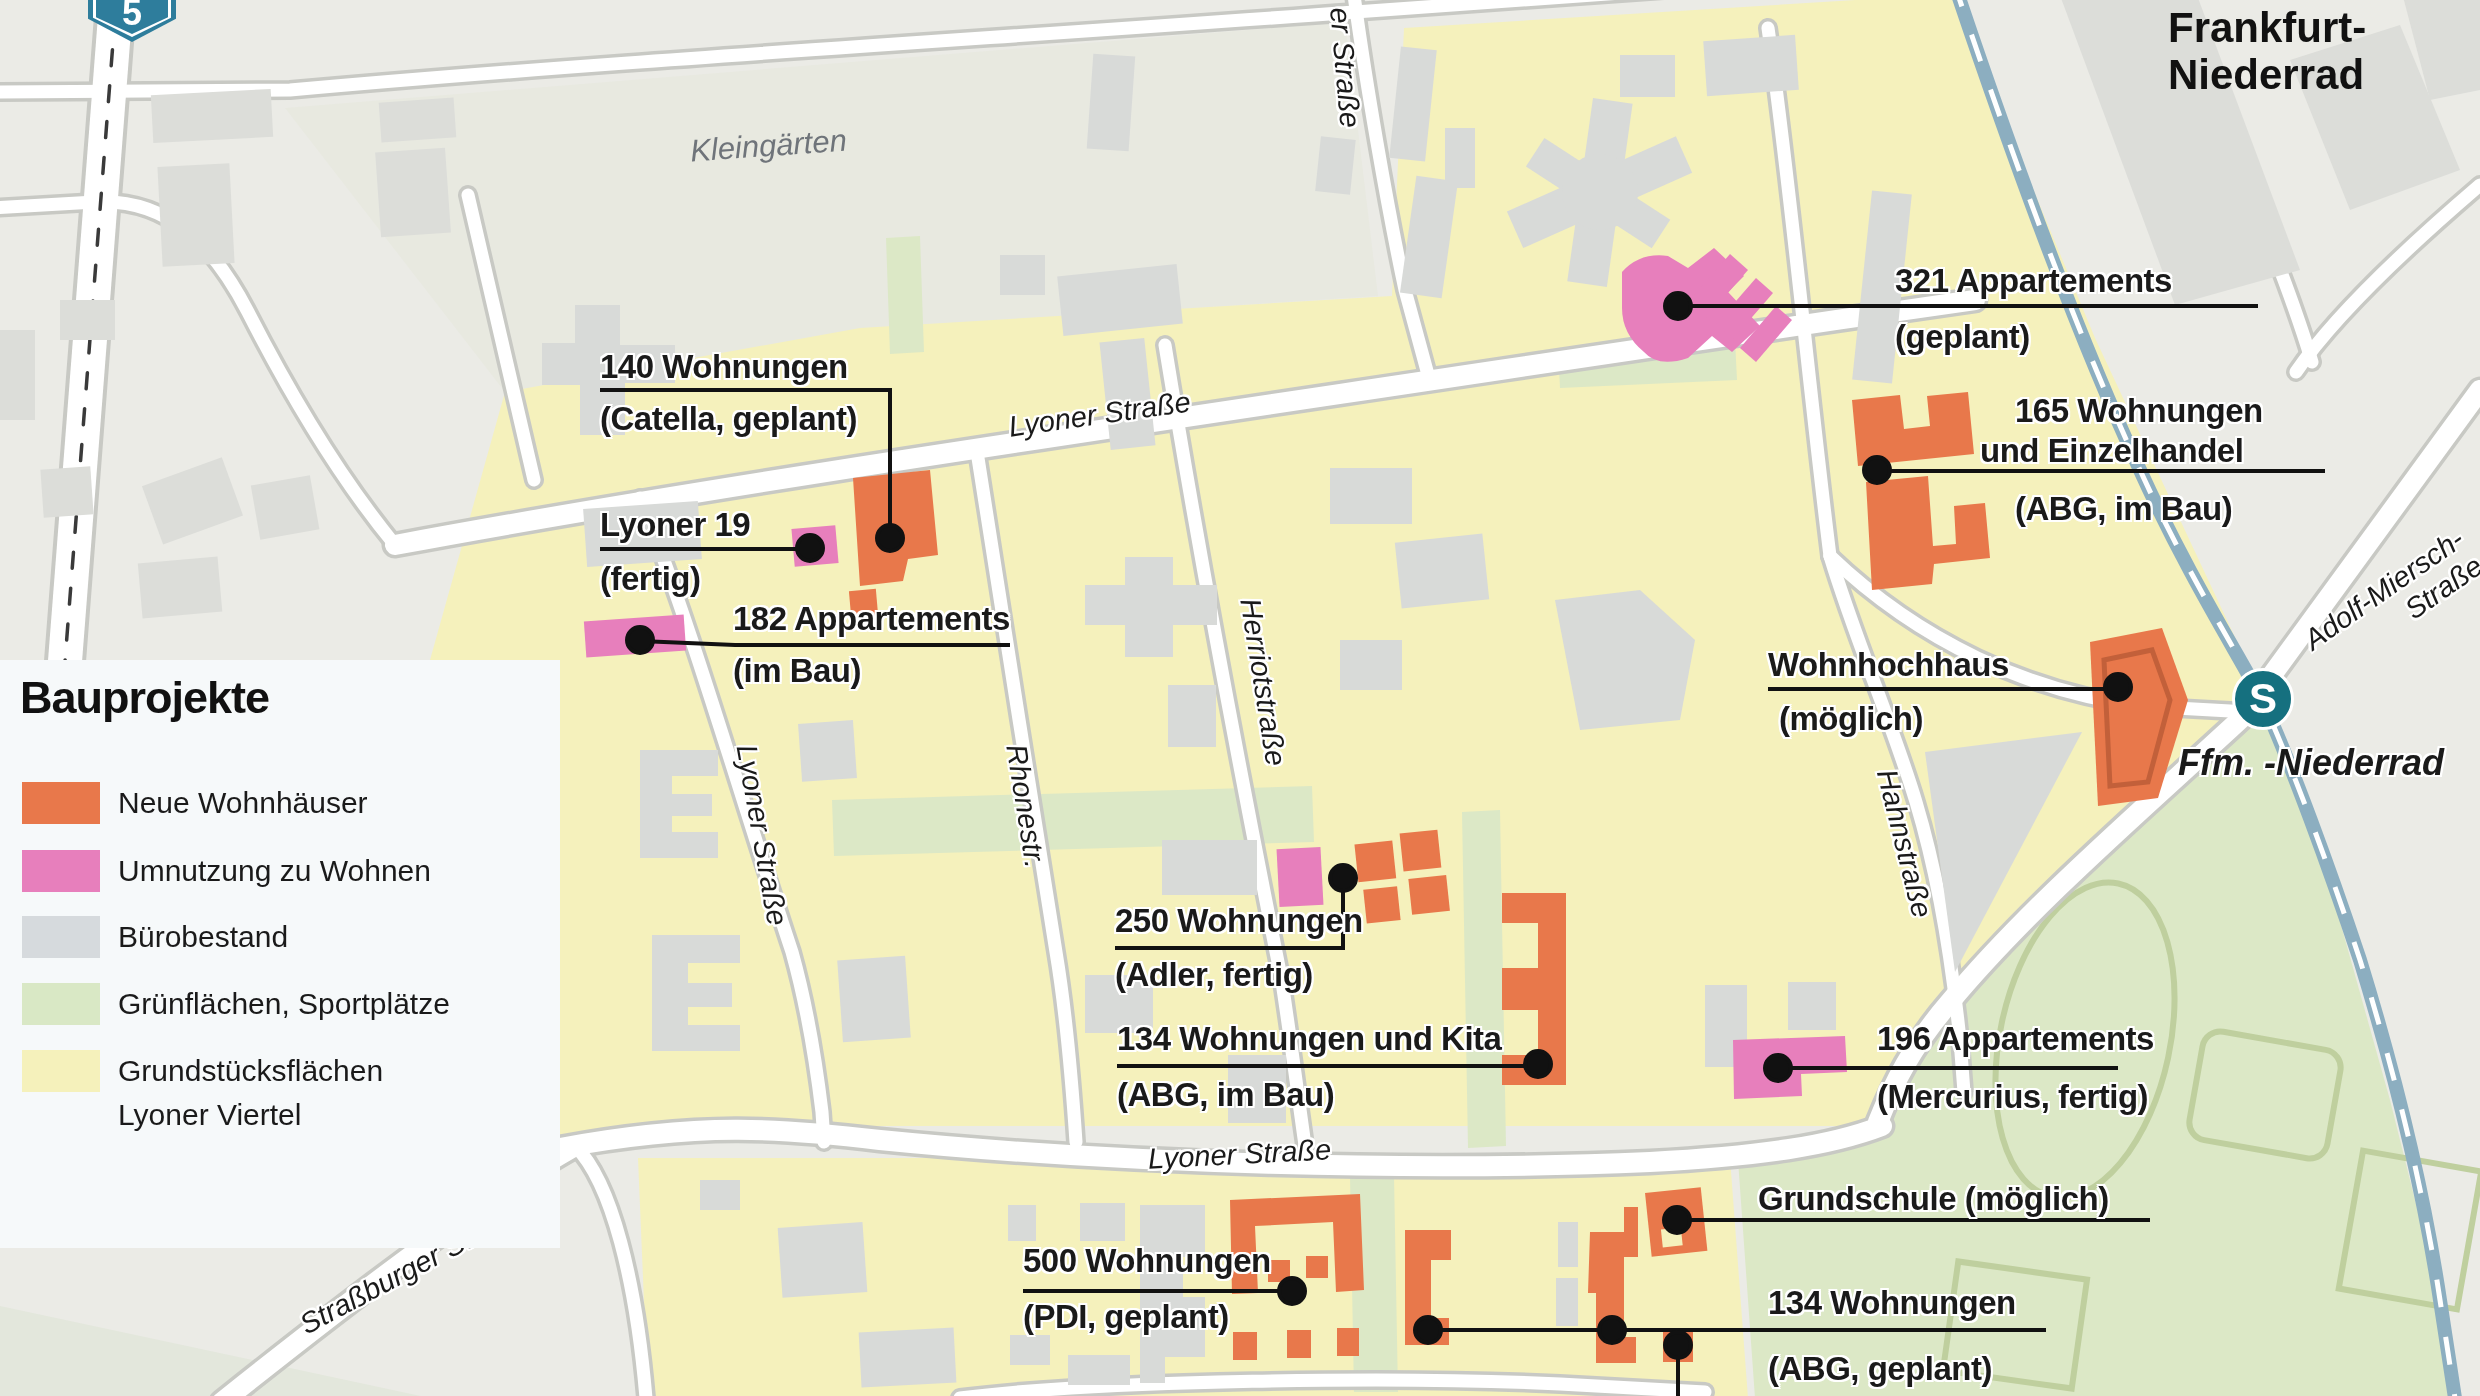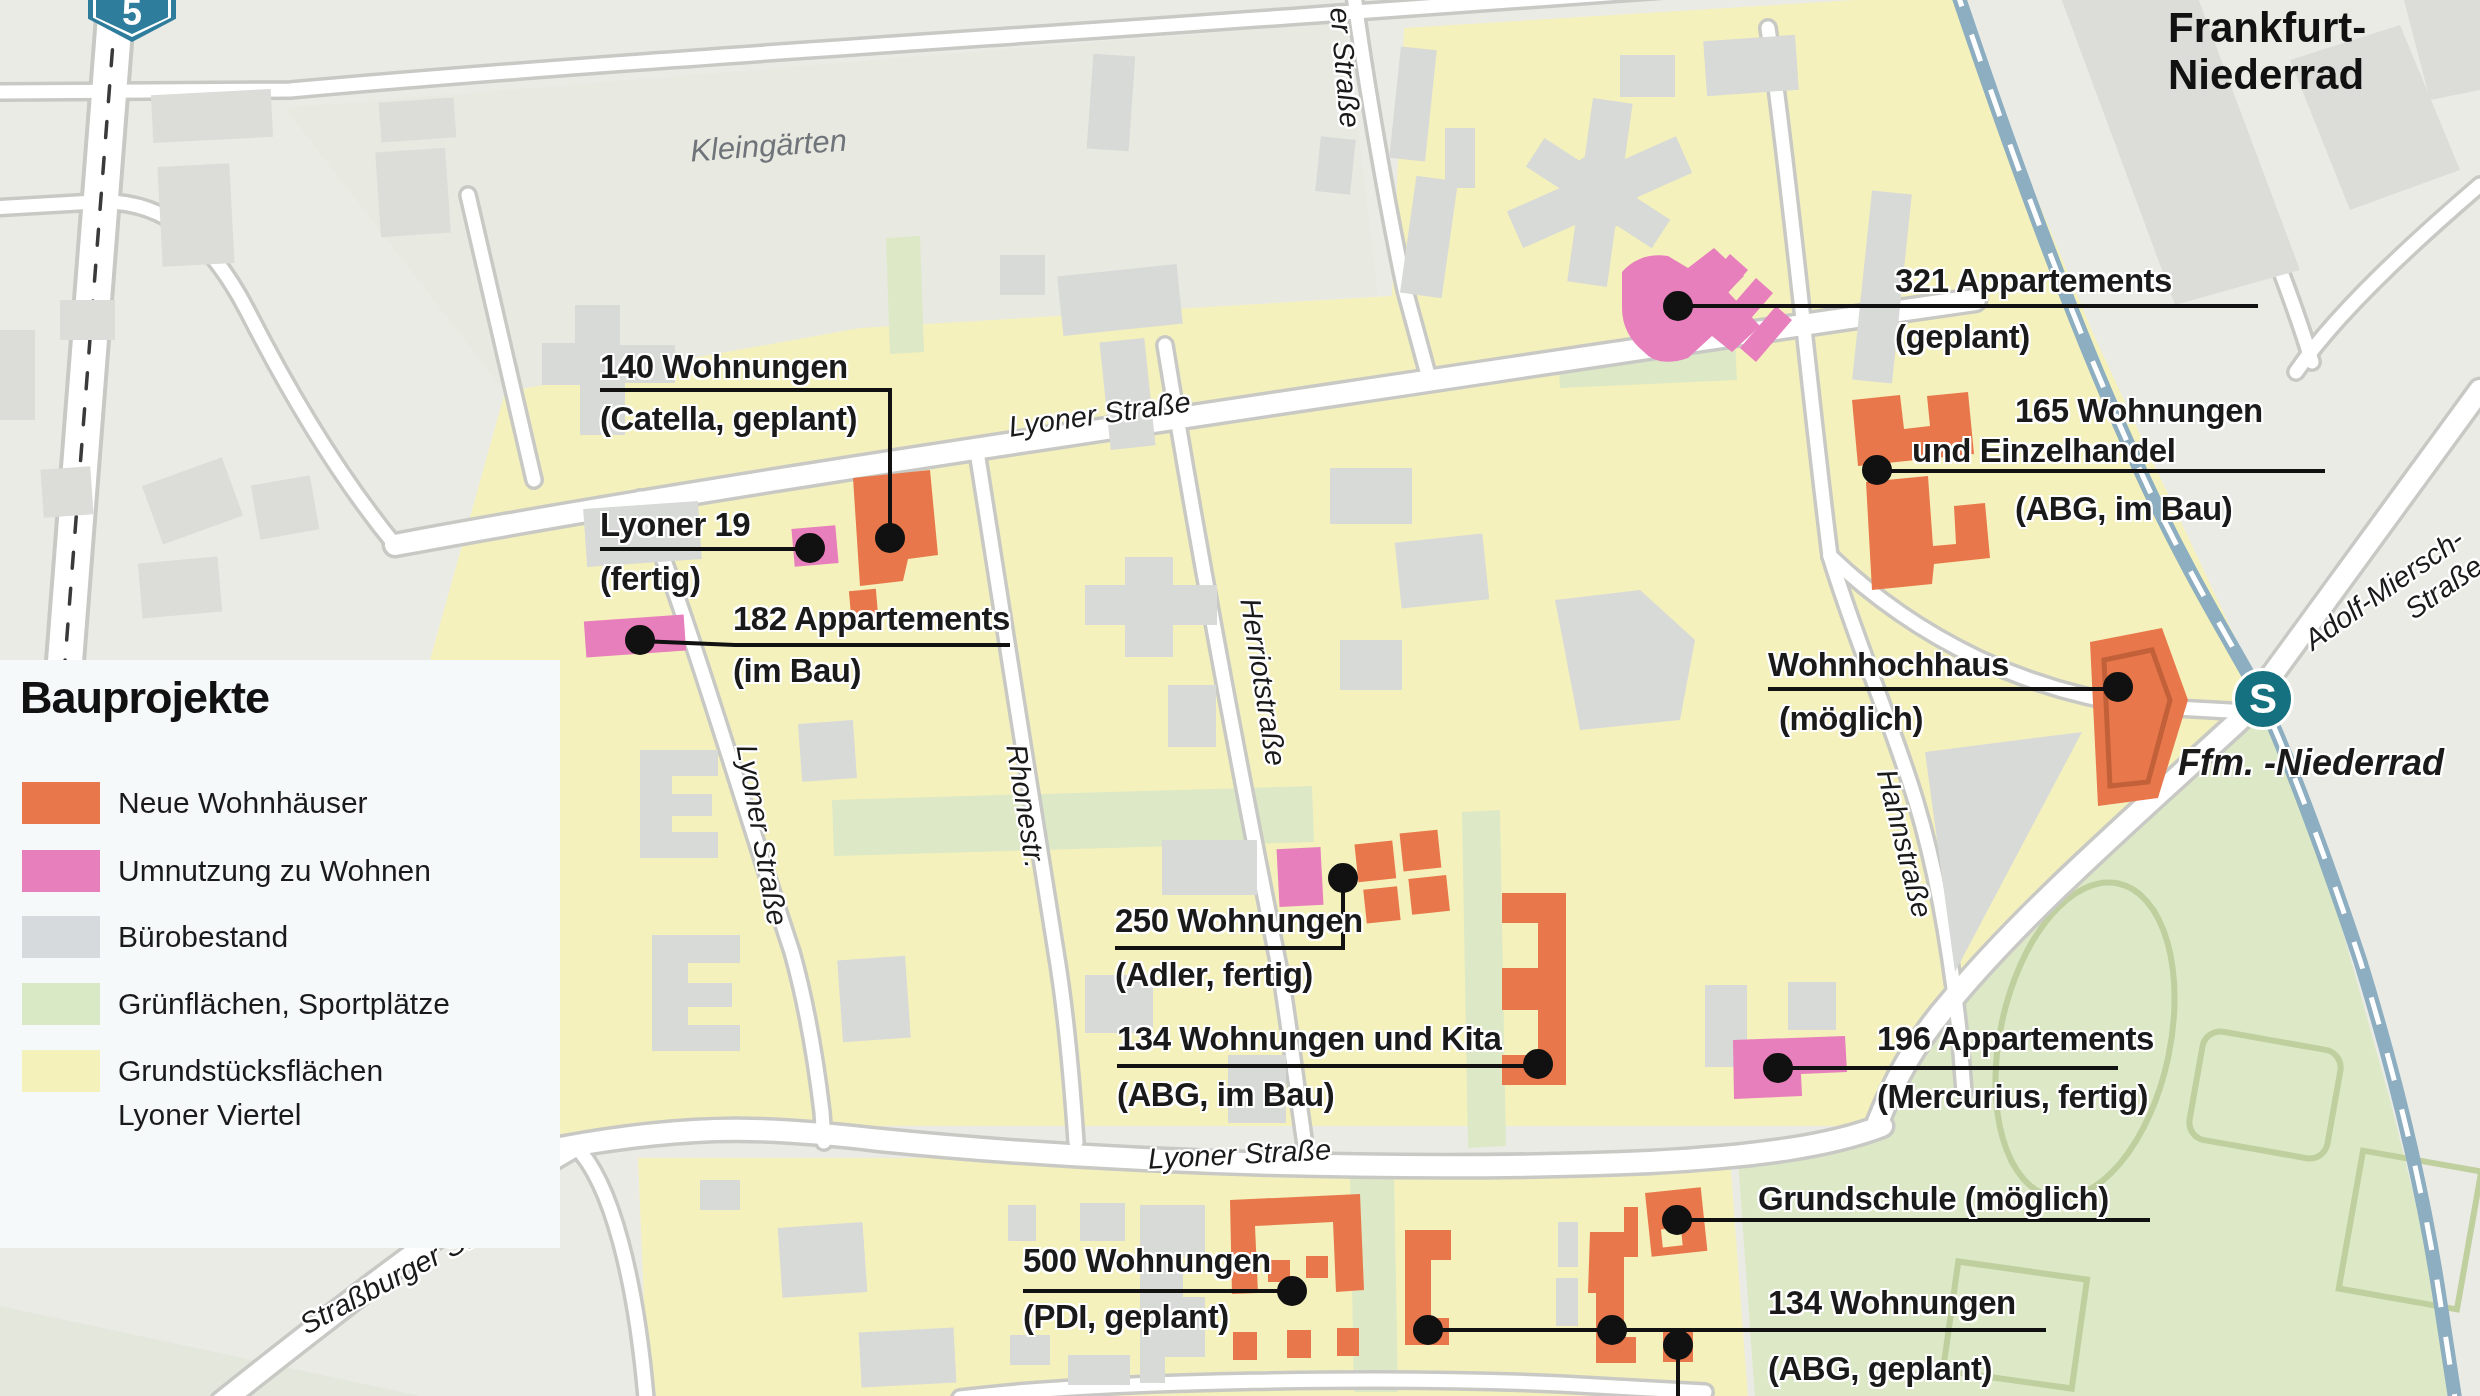--- a/index.html
+++ b/index.html
@@ -298,21 +298,21 @@
 
 <div class="lbl ann halo" style="left:600px;top:348px;">140 Wohnungen</div>
 <div class="lbl ann halo" style="left:600px;top:400px;">(Catella, geplant)</div>
 <div class="lbl ann halo" style="left:600px;top:506px;">Lyoner 19</div>
 <div class="lbl ann halo" style="left:600px;top:560px;">(fertig)</div>
 <div class="lbl ann halo" style="left:733px;top:600px;">182 Appartements</div>
 <div class="lbl ann halo" style="left:733px;top:652px;">(im Bau)</div>
 <div class="lbl ann halo" style="left:1895px;top:262px;">321 Appartements</div>
 <div class="lbl ann halo" style="left:1895px;top:318px;">(geplant)</div>
 <div class="lbl ann halo" style="left:2015px;top:392px;">165 Wohnungen</div>
-<div class="lbl ann halo" style="left:1912px;top:432px;">und Einzelhandel</div>
+<div class="lbl ann halo" style="left:1980px;top:432px;">und Einzelhandel</div>
 <div class="lbl ann halo" style="left:2015px;top:490px;">(ABG, im Bau)</div>
 <div class="lbl ann halo" style="left:1768px;top:646px;">Wohnhochhaus</div>
 <div class="lbl ann halo" style="left:1768px;top:700px;padding-left:11px;">(möglich)</div>
 <div class="lbl ann halo" style="left:1115px;top:902px;">250 Wohnungen</div>
 <div class="lbl ann halo" style="left:1115px;top:956px;">(Adler, fertig)</div>
 <div class="lbl ann halo" style="left:1117px;top:1020px;">134 Wohnungen und Kita</div>
 <div class="lbl ann halo" style="left:1117px;top:1076px;">(ABG, im Bau)</div>
 <div class="lbl ann halo" style="left:1877px;top:1020px;">196 Appartements</div>
 <div class="lbl ann halo" style="left:1877px;top:1078px;">(Mercurius, fertig)</div>
 <div class="lbl ann halo" style="left:1758px;top:1180px;">Grundschule (möglich)</div>

